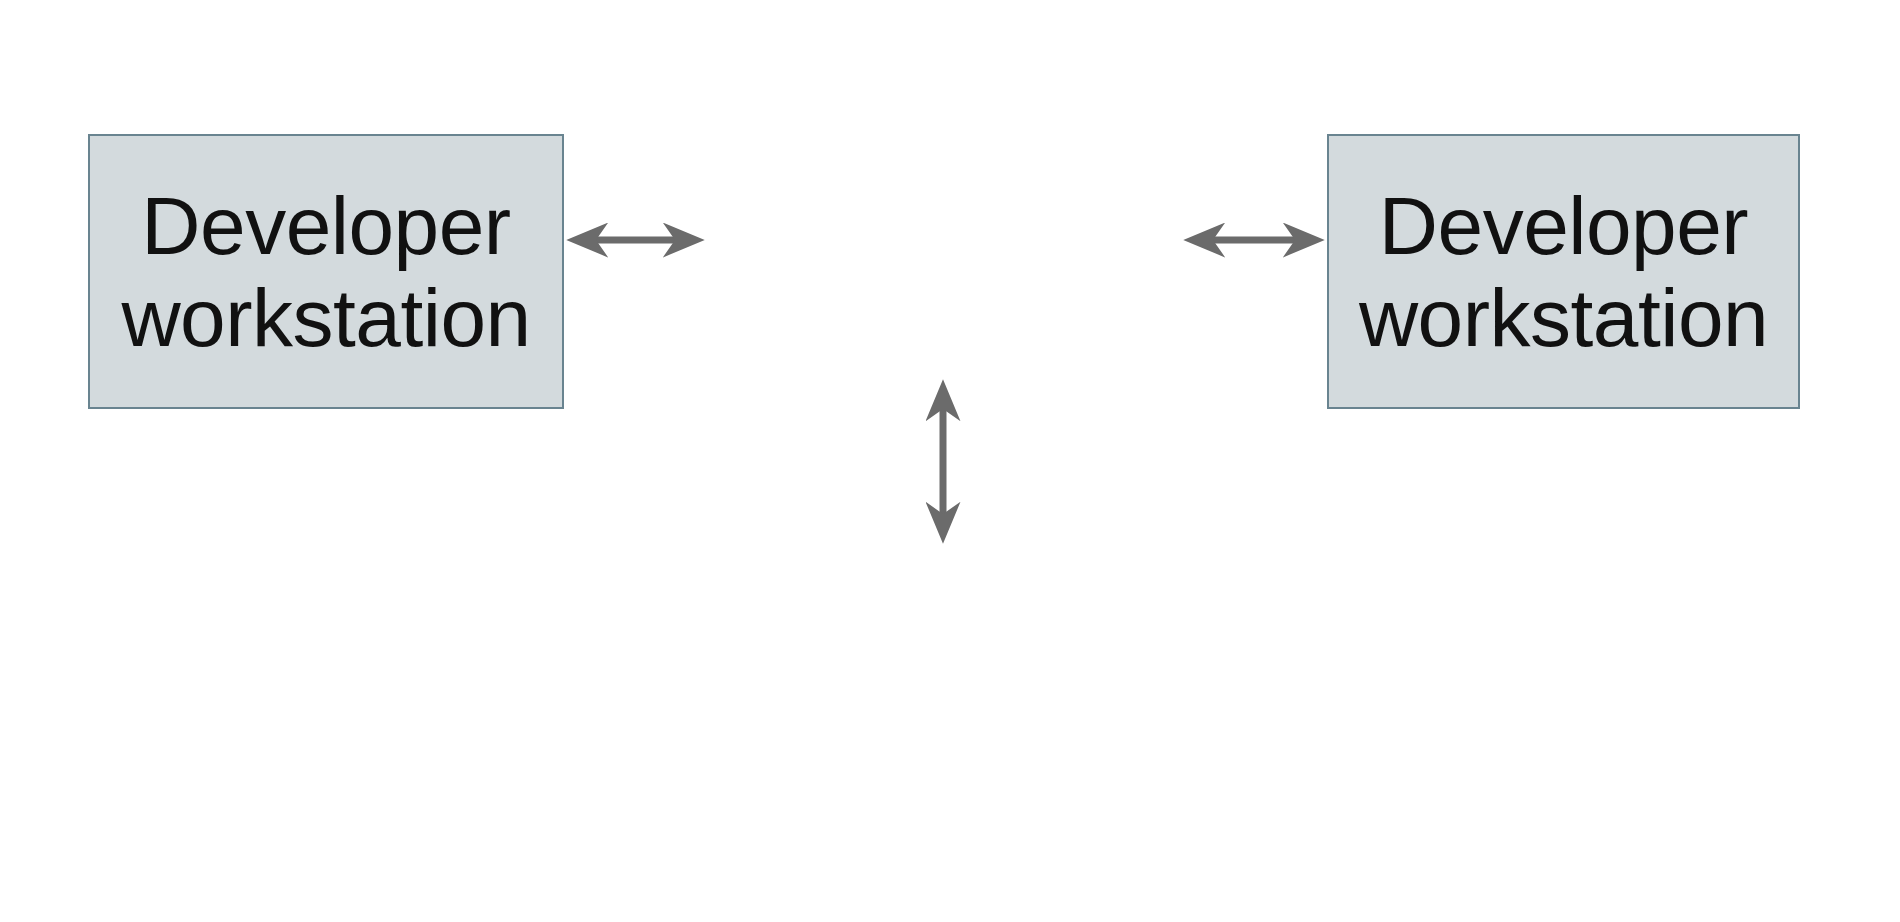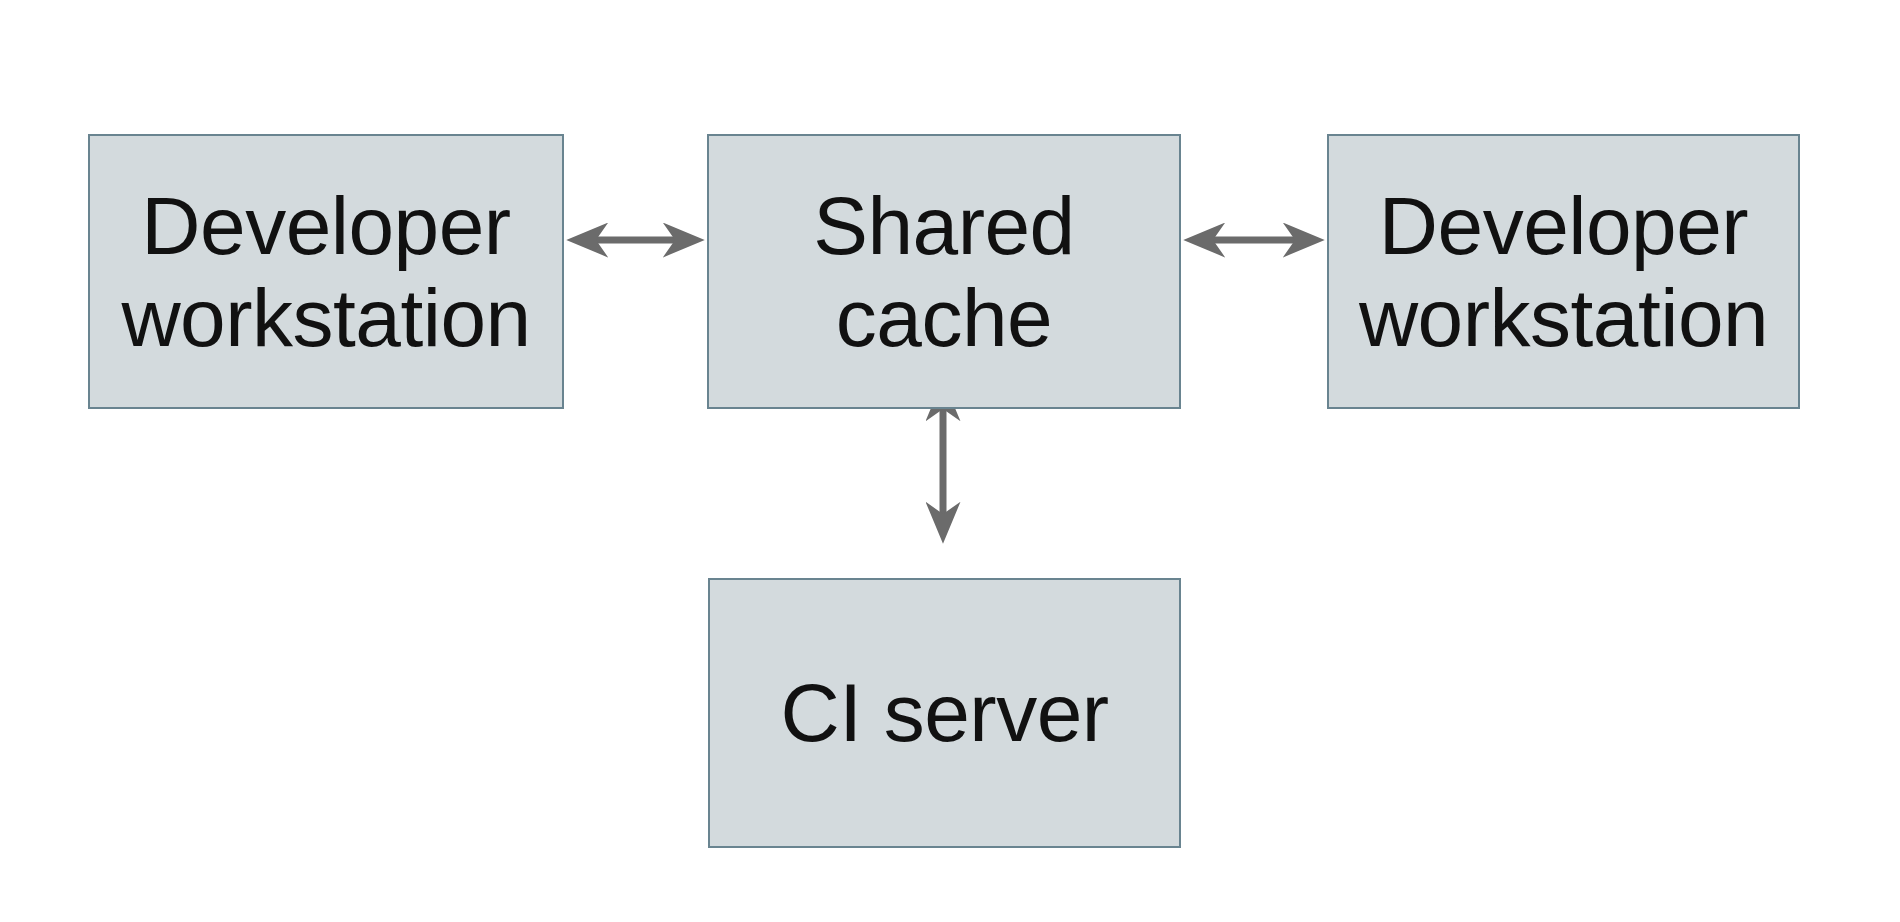--- a/index.html
+++ b/index.html
@@ -72,25 +72,19 @@
     </defs>
     <line x1="596" y1="240" x2="675" y2="240" marker-start="url(#barb)" marker-end="url(#barb)"></line>
     <line x1="1213" y1="240" x2="1295" y2="240" marker-start="url(#barb)" marker-end="url(#barb)"></line>
     <line x1="943" y1="409" x2="943" y2="514" marker-start="url(#barb)" marker-end="url(#barb)"></line>
   </svg>
 
   <div class="node node-dev-left">
     <span class="node-label">Developer workstation</span>
   </div>
 
-  <div class="node node-cache">
-    <span class="node-label">Shared cache</span>
-  </div>
 
   <div class="node node-dev-right">
     <span class="node-label">Developer workstation</span>
   </div>
 
-  <div class="node node-ci">
-    <span class="node-label">CI server</span>
-  </div>
 
 </div>
 
 </body></html>

